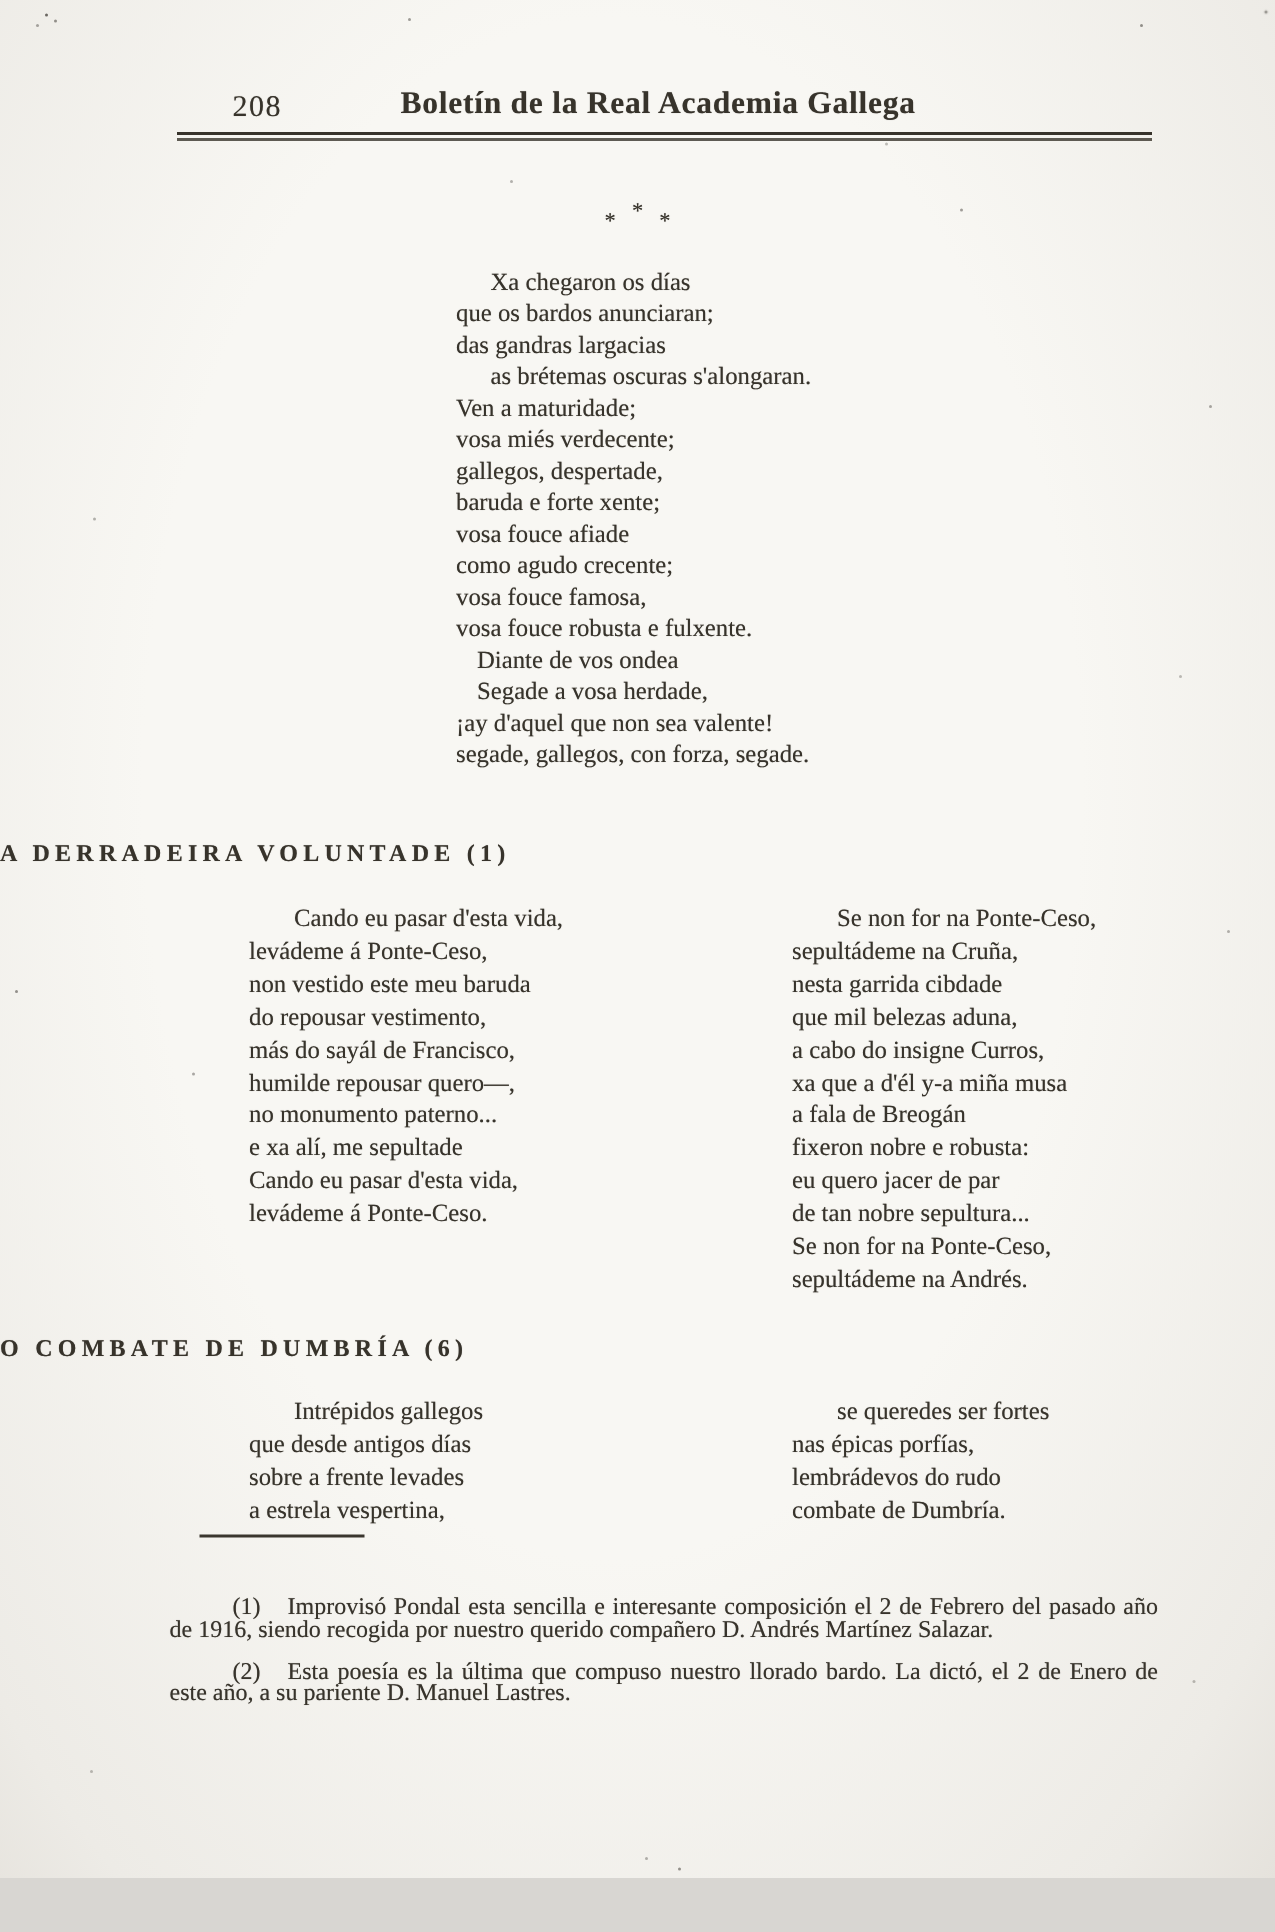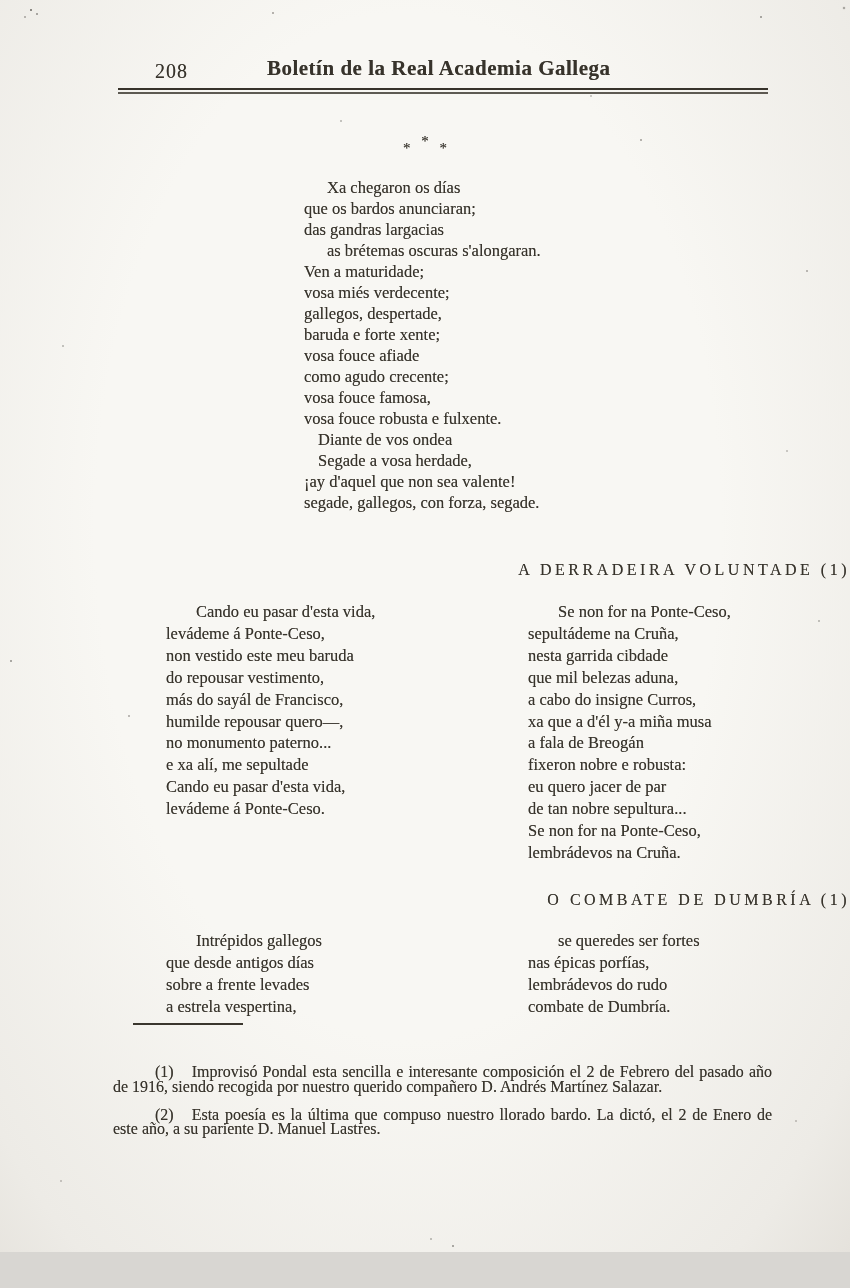--- a/index.html
+++ b/index.html
@@ -32,22 +32,22 @@
     border-top:2px solid #37332b; border-bottom:2px solid rgba(55,51,43,.8);
   }
   .asterism { position:absolute; top:140px; left:0; right:0; height:24px; text-align:center; font-size:15px; }
   .ast { display:inline-block; }
   .ast-mid { position:relative; top:-7px; margin:0 7px; }
   .poem-block { position:absolute; top:177px; left:304px; font-size:16.5px; line-height:21px; }
   .vl { white-space:nowrap; }
   .ind1 { padding-left:23px; }
   .ind2 { padding-left:14px; }
   .poem-title {
-    position:absolute; left:0; right:0; margin:0; text-align:right;
-    font-size:16px; font-weight:normal; letter-spacing:3.5px; white-space:nowrap;
+    position:absolute; left:0; right:0; margin:0; text-align:left;
+    font-size:16px; font-weight:bold; letter-spacing:3.5px; white-space:nowrap;
   }
   .t1 { top:561px; }
   .t2 { top:891px; }
   .cols { position:absolute; left:0; width:850px; }
   .cols-voluntade { top:601px; }
   .cols-dumbria { top:930px; }
   .col { position:absolute; top:0; font-size:16.5px; line-height:21.9px; }
   .col-left { left:166px; }
   .col-right { left:488px;margin-left:40px; }
   .col .ind1 { padding-left:30px; }
@@ -113,25 +113,25 @@
       <div class="vl">sepultádeme na Cruña,</div>
       <div class="vl">nesta garrida cibdade</div>
       <div class="vl">que mil belezas aduna,</div>
       <div class="vl">a cabo do insigne Curros,</div>
       <div class="vl">xa que a d'él y-a miña musa</div>
       <div class="vl">a fala de Breogán</div>
       <div class="vl">fixeron nobre e robusta:</div>
       <div class="vl">eu quero jacer de par</div>
       <div class="vl">de tan nobre sepultura...</div>
       <div class="vl">Se non for na Ponte-Ceso,</div>
-      <div class="vl">lembrádevos na Cruña.</div>
+      <div class="vl">sepultádeme na Andrés.</div>
     </div>
   </section>
 
-  <h2 class="poem-title t2">O COMBATE DE DUMBRÍA (1)</h2>
+  <h2 class="poem-title t2">O COMBATE DE DUMBRÍA (6)</h2>
 
   <section class="cols cols-dumbria">
     <div class="col col-left">
       <div class="vl ind1">Intrépidos gallegos</div>
       <div class="vl">que desde antigos días</div>
       <div class="vl">sobre a frente levades</div>
       <div class="vl">a estrela vespertina,</div>
     </div>
     <div class="col col-right">
       <div class="vl ind1">se queredes ser fortes</div>

